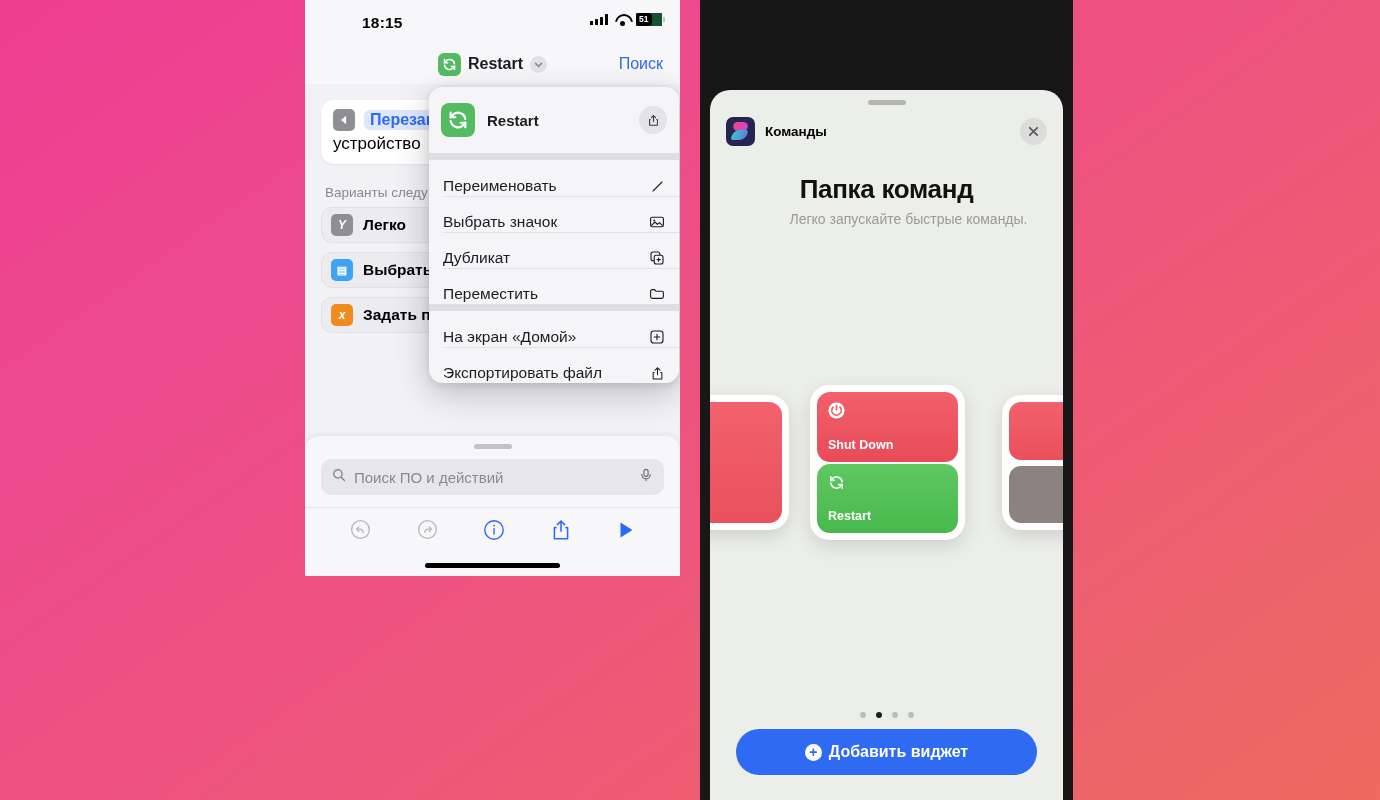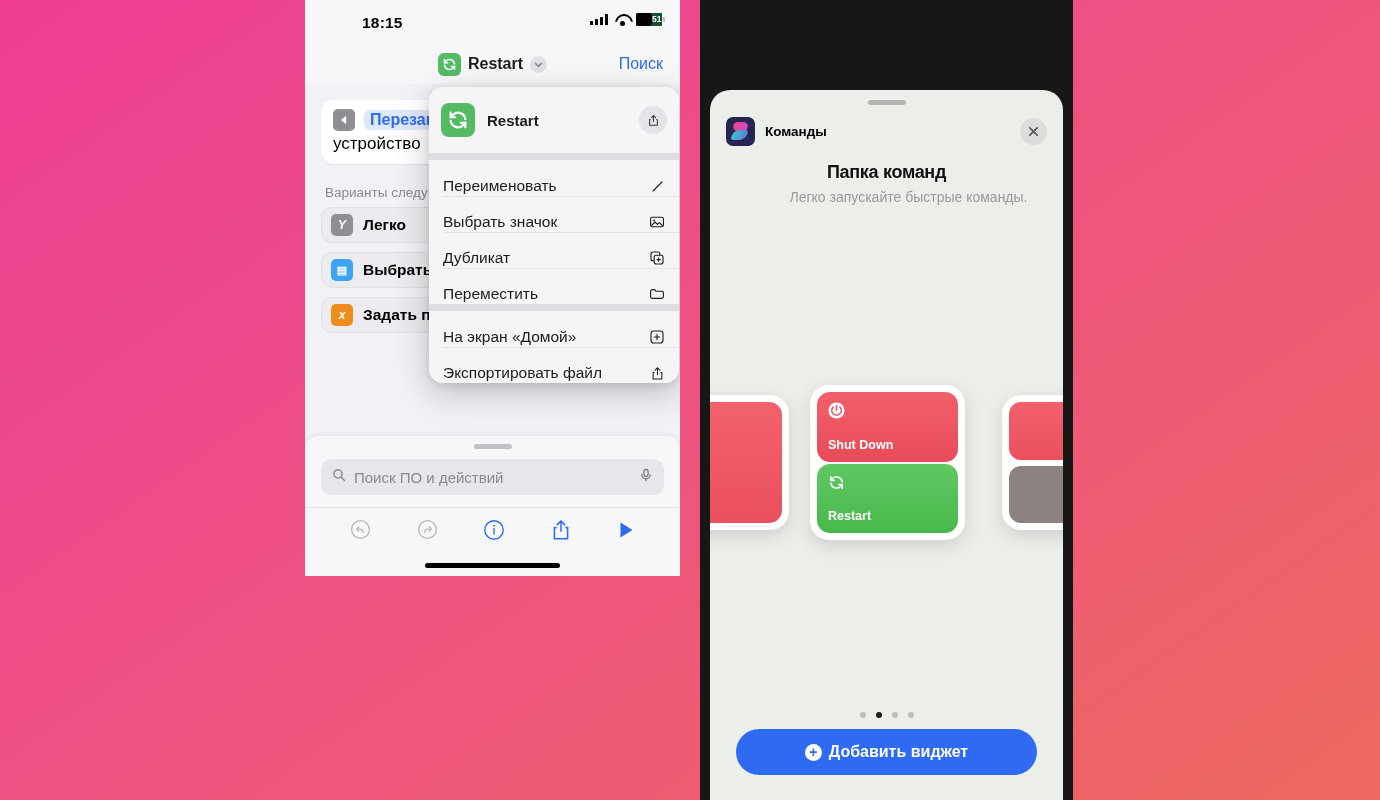--- a/index.html
+++ b/index.html
@@ -44,21 +44,21 @@
     width:14px; height:14px; border:2.4px solid #000;
     border-radius:50%; clip-path: polygon(0 0,100% 0,100% 46%,0 46%);
   }
   .wifi::after {
     content:""; position:absolute; left:5.5px; top:7.5px;
     width:5px; height:5px; background:#000; border-radius:50%;
   }
   .batt {
     width: 26px; height: 13px; border-radius: 0;
     background: #14532d; position: relative;
-    display:flex; align-items:center;padding-left:13px;
+    display:flex; align-items:center;
   }
   .batt-fill {
     position:absolute; left:0; top:0; bottom:0; width: 62%;
     background: #000; border-radius: 3.8px;
   }
   .batt-num {
     position: relative; z-index:2; color:#fff; font-size:8.5px;
     font-weight:bold; margin-left:3px; line-height:1;
   }
   .batt::after {
@@ -221,22 +221,22 @@
     position:absolute; left:6px; top:13px; width:15px; height:10px;
     background: linear-gradient(100deg,#3fc8c0,#5a7ce8);
     border-radius: 6px 3px 6px 3px; transform: skewX(-18deg);
   }
   .app-name { font-size: 13.5px; font-weight: 700; color:#000; flex:1; }
   .close-btn {
     width: 27px; height: 27px; border-radius:50%; background:#dcdcdc;
     display:flex; align-items:center; justify-content:center;
   }
   .widget-title {
-    text-align:center; font-size: 18px; font-weight: 800; color:#111;
-    margin-top: 16px; letter-spacing: -.3px;
+    text-align:center; font-size: 26px; font-weight: 800; color:#111;
+    margin-top: 28px; letter-spacing: -.3px;
   }
   .widget-sub {
     text-align:center; font-size: 14px; color:#9a9a9a; margin-top: 6px; padding-left: 44px;
   }
 
   .carousel {
     position: absolute; left:0; right:0; top: 295px; height: 165px;
   }
   .wcard {
     position:absolute; background:#fff; border-radius: 19px;

